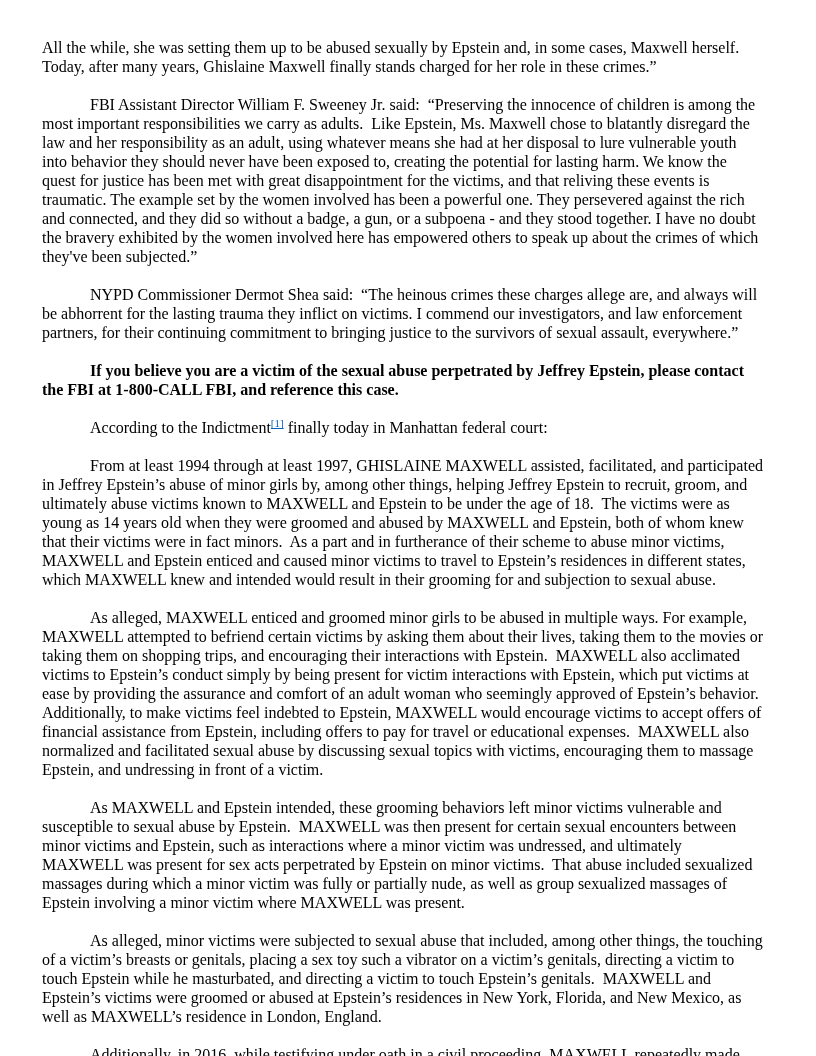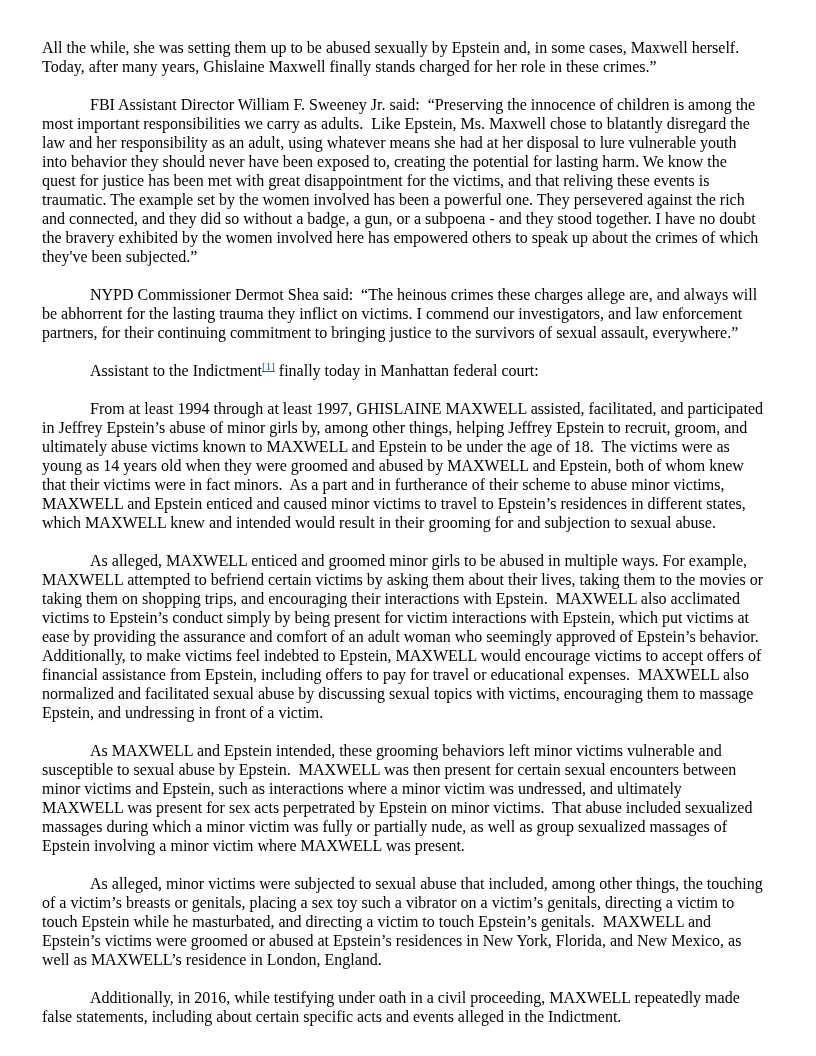--- a/index.html
+++ b/index.html
@@ -38,19 +38,20 @@
     cursor: pointer;
   }
 </style>
 </head>
 <body>
 
 <div class="page">
   <p class="para">All the while, she was setting them up to be abused sexually by Epstein and, in some cases, Maxwell herself. Today, after many years, Ghislaine Maxwell finally stands charged for her role in these crimes.”</p>
   <p class="para indent">FBI Assistant Director William F. Sweeney Jr. said:  “Preserving the innocence of children is among the most important responsibilities we carry as adults.  Like Epstein, Ms. Maxwell chose to blatantly disregard the law and her responsibility as an adult, using whatever means she had at her disposal to lure vulnerable youth into behavior they should never have been exposed to, creating the potential for lasting harm. We know the quest for justice has been met with great disappointment for the victims, and that reliving these events is traumatic. The example set by the women involved has been a powerful one. They persevered against the rich and connected, and they did so without a badge, a gun, or a subpoena - and they stood together. I have no doubt the bravery exhibited by the women involved here has empowered others to speak up about the crimes of which they've been subjected.”</p>
   <p class="para indent">NYPD Commissioner Dermot Shea said:  “The heinous crimes these charges allege are, and always will be abhorrent for the lasting trauma they inflict on victims. I commend our investigators, and law enforcement partners, for their continuing commitment to bringing justice to the survivors of sexual assault, everywhere.”</p>
-  <p class="para indent"><span>Assistant to the Indictment</span><sup class="footnote"><a class="footnote-link" href="#">[1]</a></sup><span> finally today in Manhattan federal court:</span></p>
+  <p class="para indent bold">If you believe you are a victim of the sexual abuse perpetrated by Jeffrey Epstein, please contact the FBI at 1-800-CALL FBI, and reference this case.</p>
+  <p class="para indent"><span>According to the Indictment</span><sup class="footnote"><a class="footnote-link" href="#">[1]</a></sup><span> finally today in Manhattan federal court:</span></p>
   <p class="para indent">From at least 1994 through at least 1997, GHISLAINE MAXWELL assisted, facilitated, and participated in Jeffrey Epstein’s abuse of minor girls by, among other things, helping Jeffrey Epstein to recruit, groom, and ultimately abuse victims known to MAXWELL and Epstein to be under the age of 18.  The victims were as young as 14 years old when they were groomed and abused by MAXWELL and Epstein, both of whom knew that their victims were in fact minors.  As a part and in furtherance of their scheme to abuse minor victims, MAXWELL and Epstein enticed and caused minor victims to travel to Epstein’s residences in different states, which MAXWELL knew and intended would result in their grooming for and subjection to sexual abuse.</p>
   <p class="para indent">As alleged, MAXWELL enticed and groomed minor girls to be abused in multiple ways. For example, MAXWELL attempted to befriend certain victims by asking them about their lives, taking them to the movies or taking them on shopping trips, and encouraging their interactions with Epstein.  MAXWELL also acclimated victims to Epstein’s conduct simply by being present for victim interactions with Epstein, which put victims at ease by providing the assurance and comfort of an adult woman who seemingly approved of Epstein’s behavior. Additionally, to make victims feel indebted to Epstein, MAXWELL would encourage victims to accept offers of financial assistance from Epstein, including offers to pay for travel or educational expenses.  MAXWELL also normalized and facilitated sexual abuse by discussing sexual topics with victims, encouraging them to massage Epstein, and undressing in front of a victim.</p>
   <p class="para indent">As MAXWELL and Epstein intended, these grooming behaviors left minor victims vulnerable and susceptible to sexual abuse by Epstein.  MAXWELL was then present for certain sexual encounters between minor victims and Epstein, such as interactions where a minor victim was undressed, and ultimately MAXWELL was present for sex acts perpetrated by Epstein on minor victims.  That abuse included sexualized massages during which a minor victim was fully or partially nude, as well as group sexualized massages of Epstein involving a minor victim where MAXWELL was present.</p>
   <p class="para indent">As alleged, minor victims were subjected to sexual abuse that included, among other things, the touching of a victim’s breasts or genitals, placing a sex toy such a vibrator on a victim’s genitals, directing a victim to touch Epstein while he masturbated, and directing a victim to touch Epstein’s genitals.  MAXWELL and Epstein’s victims were groomed or abused at Epstein’s residences in New York, Florida, and New Mexico, as well as MAXWELL’s residence in London, England.</p>
   <p class="para indent">Additionally, in 2016, while testifying under oath in a civil proceeding, MAXWELL repeatedly made false statements, including about certain specific acts and events alleged in the Indictment.</p>
 </div>
 
 </body></html>

